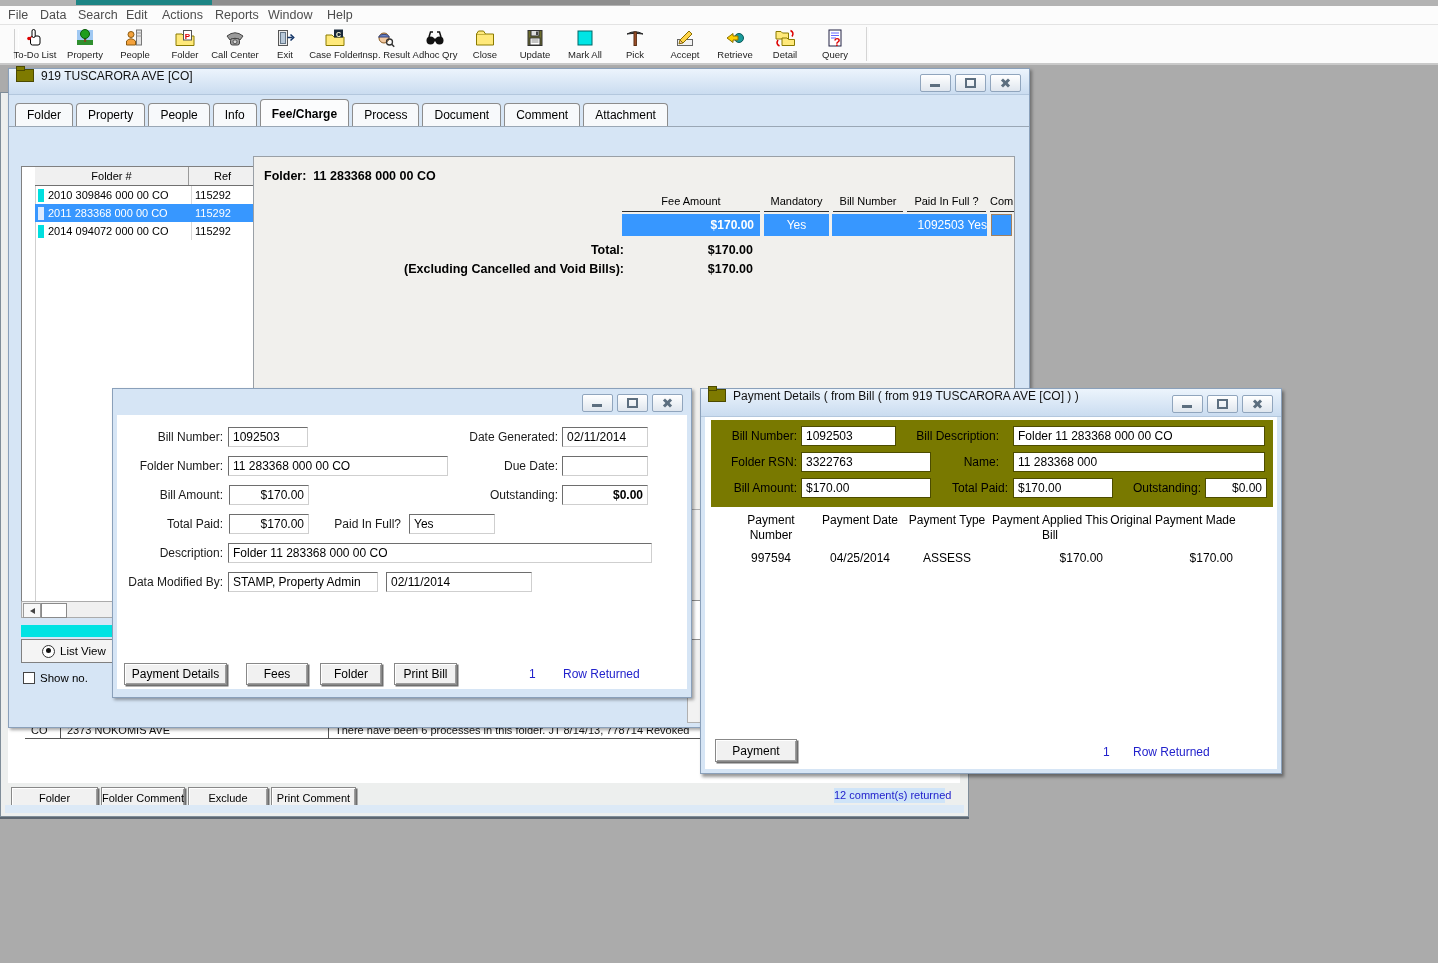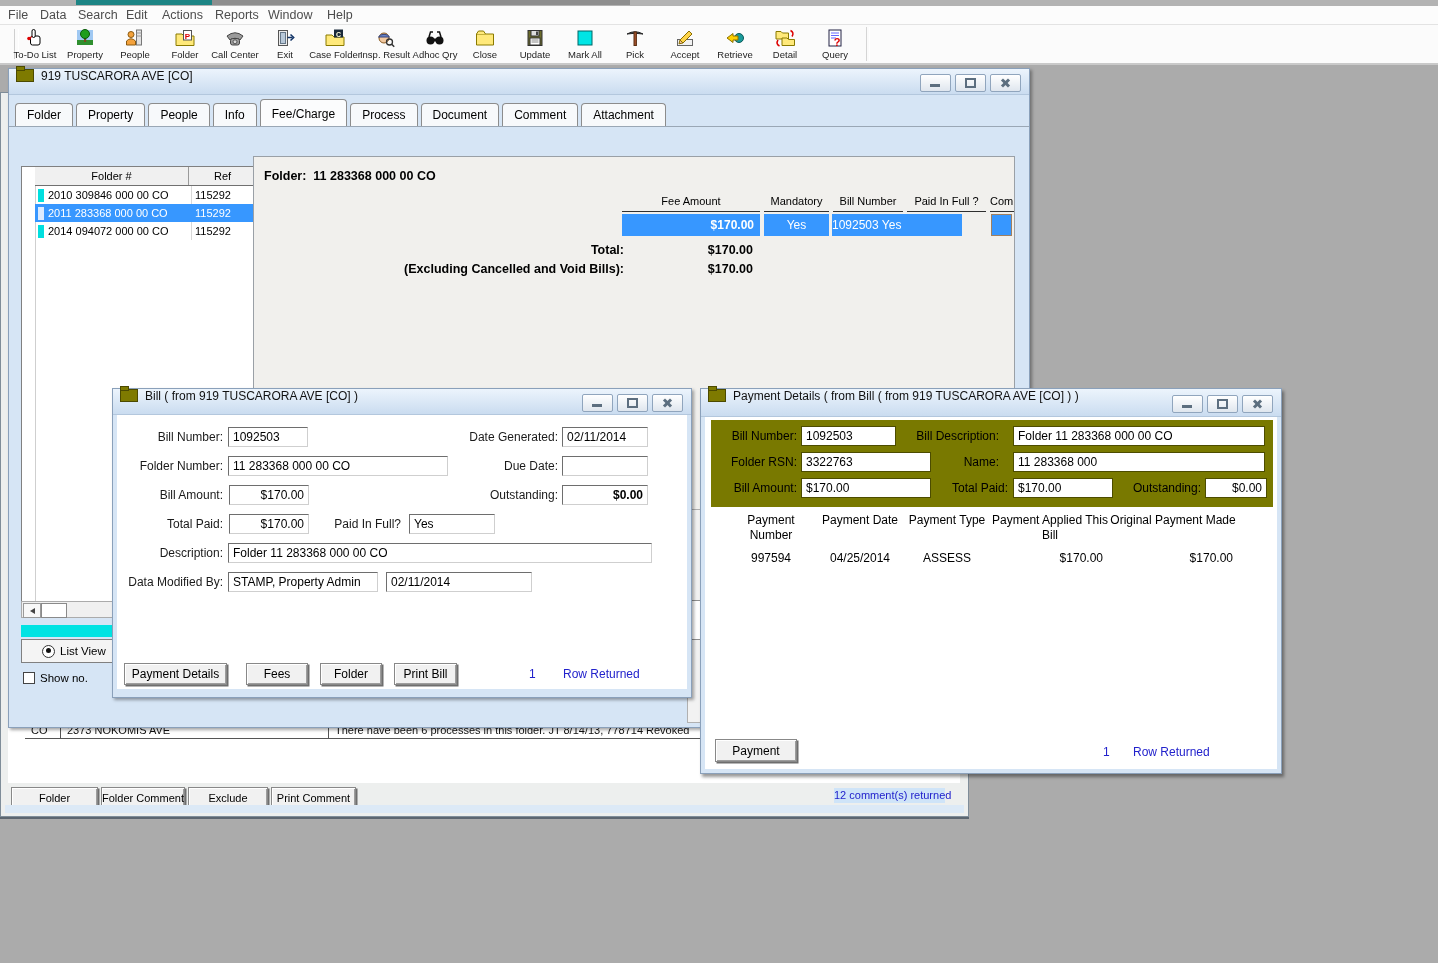--- a/index.html
+++ b/index.html
@@ -49,21 +49,21 @@
   .bluetxt{position:absolute;color:#2222cc;font-size:12px;white-space:nowrap}
   .radio{width:11px;height:11px;border-radius:50%;border:1px solid #333;background:#fff;position:relative;flex:none}
   .radio:after{content:"";position:absolute;left:2.5px;top:2.5px;width:5px;height:5px;border-radius:50%;background:#111}
   .checkbox{width:10px;height:10px;border:1px solid #444;background:#fff;flex:none}
 
   
   #main-win{left:8px;top:68px;width:1020px;height:658px}
   .tabs{position:absolute;left:6px;top:30px;height:27px;display:flex;align-items:flex-end}
   .tab{background:#f7f9fb;border:1px solid #8c8c8c;border-bottom:none;border-radius:4px 4px 0 0;
        padding:4px 11px 4px 11px;font-size:12px;margin-right:3px;white-space:nowrap;cursor:default}
-  .tab.active{font-weight:normal;background:#fbfcfd;padding-top:7px;padding-bottom:5px}
+  .tab.active{font-weight:bold;background:#fbfcfd;padding-top:7px;padding-bottom:5px}
   .tabline{position:absolute;left:0;top:57px;width:100%;height:1px;background:#9aa7b5}
 
   .list-panel{position:absolute;left:12px;top:97px;width:236px;height:436px;background:#fff;border:1px solid #808080}
   .lp-gutter{position:absolute;left:0;top:0;width:13px;height:100%;background:#fff;border-right:1px solid #cfcfcf}
   .lp-header{position:absolute;left:13px;top:0;width:221px;height:19px;background:#f0f0f0;border-bottom:1px solid #707070;display:flex;box-sizing:border-box}
   .lp-h1{width:154px;text-align:center;font-size:11px;padding-top:3px;border-right:1px solid #9a9a9a;box-sizing:border-box}
   .lp-h2{flex:1;text-align:center;font-size:11px;padding-top:3px}
   .lp-rows{position:absolute;left:13px;top:19px;width:221px}
   .lp-row{height:18px;display:flex;align-items:center;font-size:11px;color:#000;cursor:default}
   .lp-row.sel{background:#3797ff;color:#fff}
@@ -354,21 +354,21 @@
       <span>Folder:</span>&nbsp;&nbsp;<span>11 283368 000 00 CO</span>
     </div>
     <div class="fee-col" style="left:368px;width:138px">Fee Amount</div>
     <div class="fee-col" style="left:510px;width:65px">Mandatory</div>
     <div class="fee-col" style="left:579px;width:70px">Bill Number</div>
     <div class="fee-col" style="left:653px;width:79px">Paid In Full ?</div>
     <div class="fee-col" style="left:736px;width:38px;text-align:left">Com</div>
 
     <div class="fee-cell" style="left:368px;width:138px;font-weight:bold;text-align:right;padding-right:6px">$170.00</div>
     <div class="fee-cell" style="left:510px;width: 65px;text-align:center">Yes</div>
-    <div class="fee-cell" style="left:578px;width:130px;text-align:left">1092503 Yes</div>
+    <div class="fee-cell" style="left:578px;width:155px;text-align:right">1092503 Yes</div>
     <div class="fee-cell" style="left:737px;width:21px;border:1px solid #a08060"></div>
 
     <div class="tot-lbl" style="left:180px;top:86px;width:190px">Total:</div>
     <div class="tot-val" style="top:86px">$170.00</div>
     <div class="tot-lbl" style="left:40px;top:105px;width:330px">(Excluding Cancelled and Void Bills):</div>
     <div class="tot-val" style="top:105px">$170.00</div>
   </div>
 
   <div class="hscroll">
     <div class="hs-btn">
@@ -384,24 +384,20 @@
   <div class="sn-box">
     <span class="checkbox"></span>
     <span class="lv-label">Show no. </span>
   </div>
   <div class="vscroll">
     <div class="vs-thumb"></div>
   </div>
 </div>
 
 <div class="win" id="bill-win">
-  <div class="titlebar">
-    <div class="folder-ico"></div>
-    <span class="title">Bill ( from 919 TUSCARORA AVE [CO] )</span>
-  </div>
   <div class="winbtns">
     <div class="wbtn glyph-min"></div>
     <div class="wbtn glyph-max"></div>
     <div class="wbtn glyph-close"></div>
   </div>
   <div class="bw-client">
 
     <div class="lbl" style="left:0;top:15px;width:106px">Bill Number:</div>
     <div class="fieldbox" style="left:111px;top:12px;width:80px">1092503</div>
     <div class="lbl" style="left:335px;top:15px;width:106px">Date Generated:</div>

